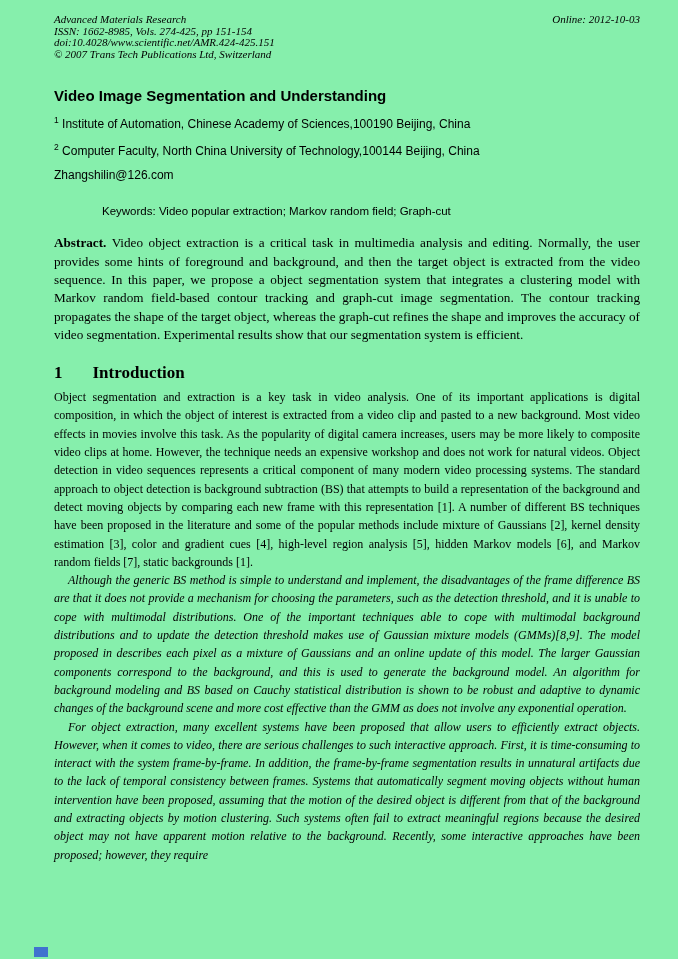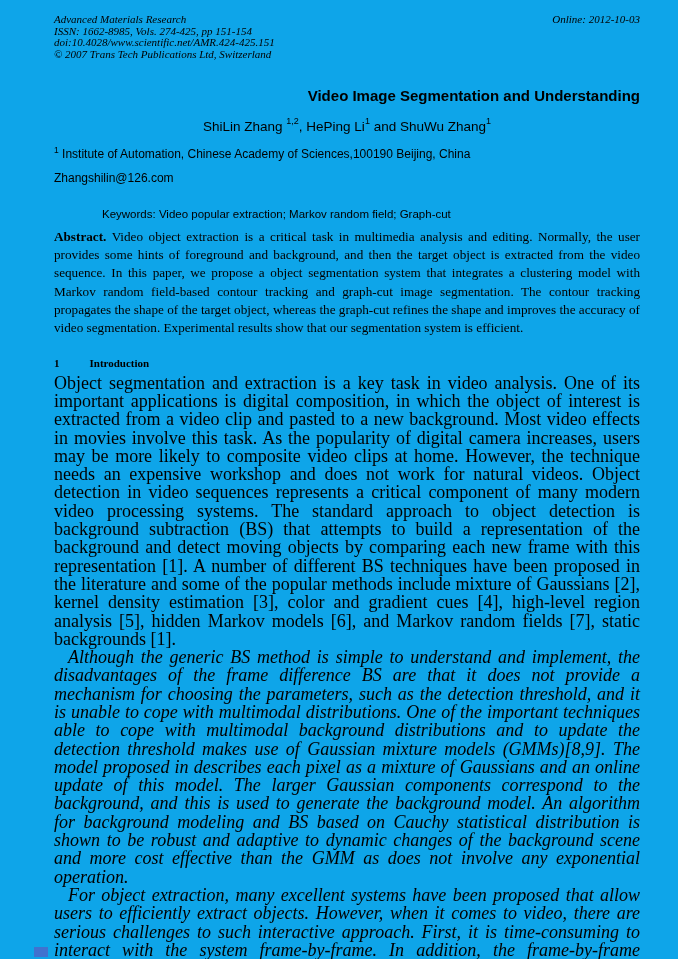--- a/index.html
+++ b/index.html
@@ -1,47 +1,47 @@
 <!DOCTYPE html>
 <html><head>
 <meta charset="utf-8">
 <style>
   html,body{margin:0;padding:0;background:#e8e8e8;}
   .page{
     position:relative;
     width:678px;height:959px;
-    background:#0ea5e9;
+    background:#86efac;
     color:#000;
     box-sizing:border-box;
     padding:14px 38px 0 54px;
     font-family:"Liberation Serif", serif;
     overflow:hidden;
   }
   
   .hdr{display:flex;justify-content:space-between;align-items:flex-start;
        font-style:italic;font-size:11px;line-height:11.6px;font-family:"Liberation Serif",serif;}
   .hdr-left div{white-space:nowrap;}
   .hdr-right{white-space:nowrap;}
   
-  .title{margin:27px 0 0;text-align:right;font-family:"Liberation Sans",sans-serif;
+  .title{margin:27px 0 0;text-align:left;font-family:"Liberation Sans",sans-serif;
          font-size:15px;font-weight:bold;color:#000;}
   .authors{margin-top:13px;text-align:center;font-family:"Liberation Sans",sans-serif;font-size:13.5px;}
   .authors sup{font-size:9px;position:relative;top:-1px;}
   .affil{margin-top:11px;text-align:left;font-family:"Liberation Sans",sans-serif;font-size:12px;}
   .affil sup{font-size:8.5px;}
   .email{margin-top:10px;text-align:left;font-family:"Liberation Sans",sans-serif;font-size:12px;}
   
   .keywords{margin-top:23px;font-family:"Liberation Sans",sans-serif;font-size:11.5px;}
   .keywords b{font-weight:normal;margin-left:48px;}
   
-  .abstract{margin:8px 0 0;font-size:13.2px;line-height:18.3px;text-align:justify;}
+  .abstract{margin:17px 0 0;font-size:13.2px;line-height:18.3px;text-align:justify;}
   .abstract b{font-weight:bold;}
-  .section-heading{margin:19px 0 0;font-size:11px;font-weight:bold;font-family:"Liberation Serif",serif;}
+  .section-heading{margin:19px 0 0;font-size:17px;font-weight:bold;font-family:"Liberation Serif",serif;}
   .section-heading .sec-title{margin-left:30px;}
-  .body-par{margin:5px 0 0;font-size:18px;line-height:18.3px;text-align:justify;}
+  .body-par{margin:5px 0 0;font-size:12px;line-height:18.3px;text-align:justify;}
   .body-par + .body-par{margin-top:0;}
   .ind{text-indent:14px;font-style:italic;}
   
   .link-marker{position:absolute;left:34px;top:947px;width:14px;height:10px;cursor:pointer;}
 </style>
 </head>
 <body>
 
 <div class="page">
 
@@ -50,26 +50,28 @@
       <div>Advanced Materials Research</div>
       <div>ISSN: 1662-8985, Vols. 274-425, pp 151-154</div>
       <div>doi:10.4028/www.scientific.net/AMR.424-425.151</div>
       <div>© 2007 Trans Tech Publications Ltd, Switzerland</div>
     </div>
     <div class="hdr-right">Online: 2012-10-03</div>
   </div>
 
   <h1 class="title">Video Image Segmentation and Understanding</h1>
 
-  <div class="authors"><span>ShiLin Zhang </span><sup>1,2</sup><span>, </span><span>HePing Li</span><sup>1</sup><span> and </span><span>ShuWu Zhang</span><sup>1</sup>
-  </div>
 
   <div class="affil">
     <sup>1</sup>
     <span>Institute of Automation, Chinese Academy of Sciences,100190 Beijing, China</span>
+  </div>
+  <div class="affil">
+    <sup>2</sup>
+    <span>Computer Faculty, North China University of Technology,100144 Beijing, China</span>
   </div>
 
   <div class="email">Zhangshilin@126.com</div>
 
   <div class="keywords">
     <b>Keywords:</b>
     <span>Video popular extraction; Markov random field; Graph-cut</span>
   </div>
 
   <p class="abstract">

